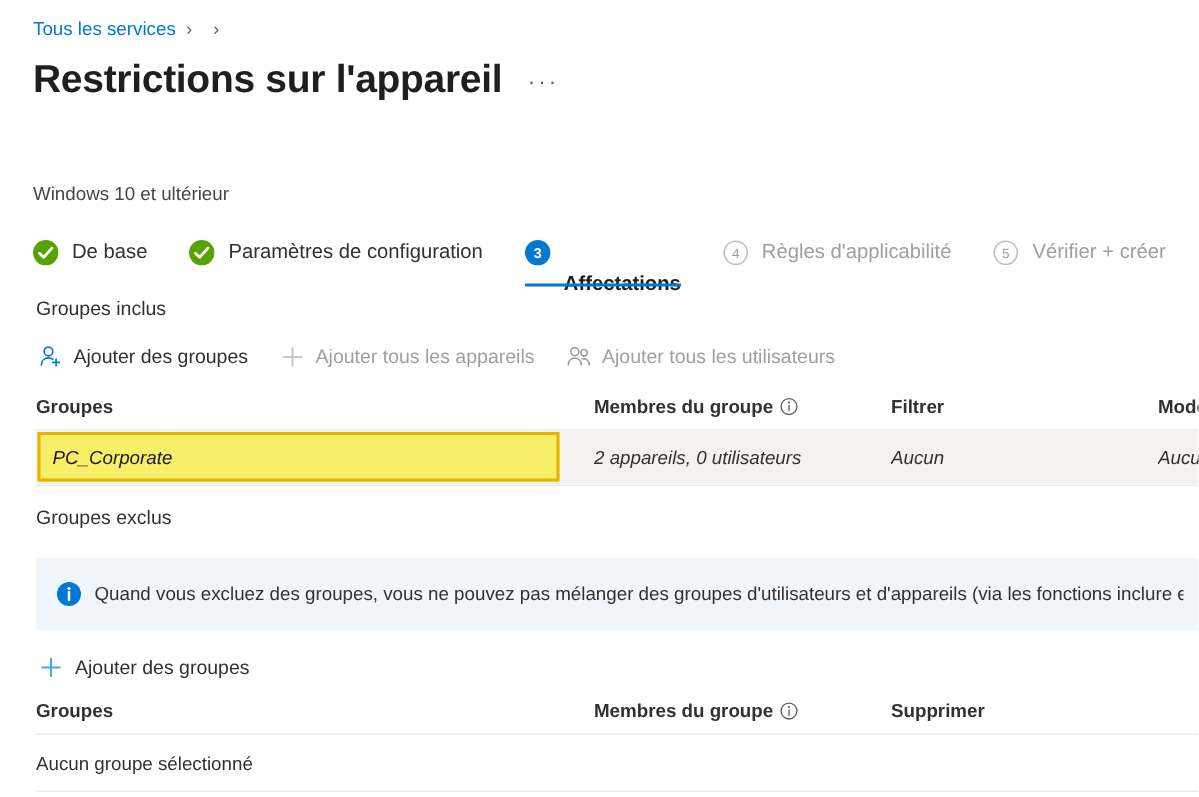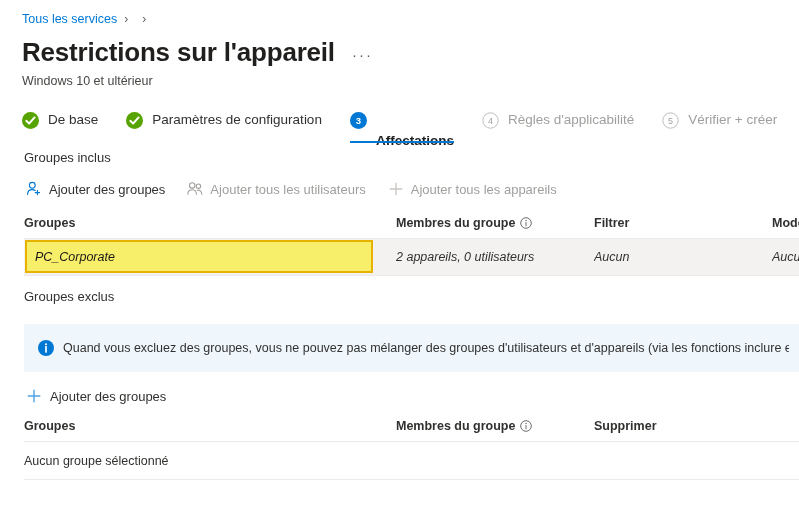--- a/index.html
+++ b/index.html
@@ -58,20 +58,21 @@
     cursor: pointer;
     line-height: 30px;
     padding: 0 3px;
     margin-top: 6px;
   }
   .subtitle {
     padding: 3px 0 0 22px;
     font-size: 12.5px;
     color: #484644;
     line-height: 16px;
+    margin-top: 48px;
   }
 
   
   .steps {
     display: flex;
     align-items: flex-start;
     padding: 18px 0 0 22px;
     height: 48px;
   }
   .step {
@@ -120,20 +121,21 @@
 
   
   .cmdbar {
     display: flex;
     align-items: center;
     padding: 10px 0 0 26px;
     height: 36px;
   }
   .cmd {
     display: flex;
+    align-items: center;
     margin-right: 22px;
     font-size: 13px;
     line-height: 18px;
     cursor: pointer;
     white-space: nowrap;
   }
   .cmd.enabled { color: #323130; }
   .cmd.disabled { color: #a19f9d; cursor: default; }
   .cmd-ico {
     width: 16px;
@@ -335,36 +337,36 @@
         <path d="M1.6 13.4 c0-3.0 2.1-4.8 4.7-4.8 c1.1 0 2.1 0.3 2.9 0.9" fill="none" stroke="#0078d4" stroke-width="1.1" stroke-linecap="round"></path>
         <path d="M11.4 9.4 v4.4 M9.2 11.6 h4.4" stroke="#0078d4" stroke-width="1.1" stroke-linecap="round"></path>
       </svg>
     </span>
     <span>Ajouter des groupes</span>
   </div>
 
   <div class="cmd disabled">
     <span class="cmd-ico">
       <svg width="16" height="16" viewBox="0 0 16 16">
+        <path d="M8 2.2 v11.6 M2.2 8 h11.6" stroke="#c8c6c4" stroke-width="1.3" stroke-linecap="round"></path>
+      </svg>
+    </span>
+    <span>Ajouter tous les appareils</span>
+  </div>
+
+  <div class="cmd disabled">
+    <span class="cmd-ico">
+      <svg width="16" height="16" viewBox="0 0 16 16">
         <circle cx="5.2" cy="4.4" r="2.7" fill="none" stroke="#a19f9d" stroke-width="1.1"></circle>
         <path d="M0.9 13.2 c0-2.8 1.9-4.5 4.3-4.5 c2.4 0 4.3 1.7 4.3 4.5" fill="none" stroke="#a19f9d" stroke-width="1.1" stroke-linecap="round"></path>
         <circle cx="11.4" cy="5.2" r="2.2" fill="none" stroke="#a19f9d" stroke-width="1.1"></circle>
         <path d="M10.2 9.2 c2.4-0.4 4.5 1.0 4.6 4.0" fill="none" stroke="#a19f9d" stroke-width="1.1" stroke-linecap="round"></path>
       </svg>
     </span>
     <span>Ajouter tous les utilisateurs</span>
-  </div>
-
-  <div class="cmd disabled">
-    <span class="cmd-ico">
-      <svg width="16" height="16" viewBox="0 0 16 16">
-        <path d="M8 2.2 v11.6 M2.2 8 h11.6" stroke="#c8c6c4" stroke-width="1.3" stroke-linecap="round"></path>
-      </svg>
-    </span>
-    <span>Ajouter tous les appareils</span>
   </div>
 
 </div>
 
 <div class="tbl">
 
   <div class="tbl-head">
     <div class="th c-groups">
       <span>Groupes</span>
     </div>

